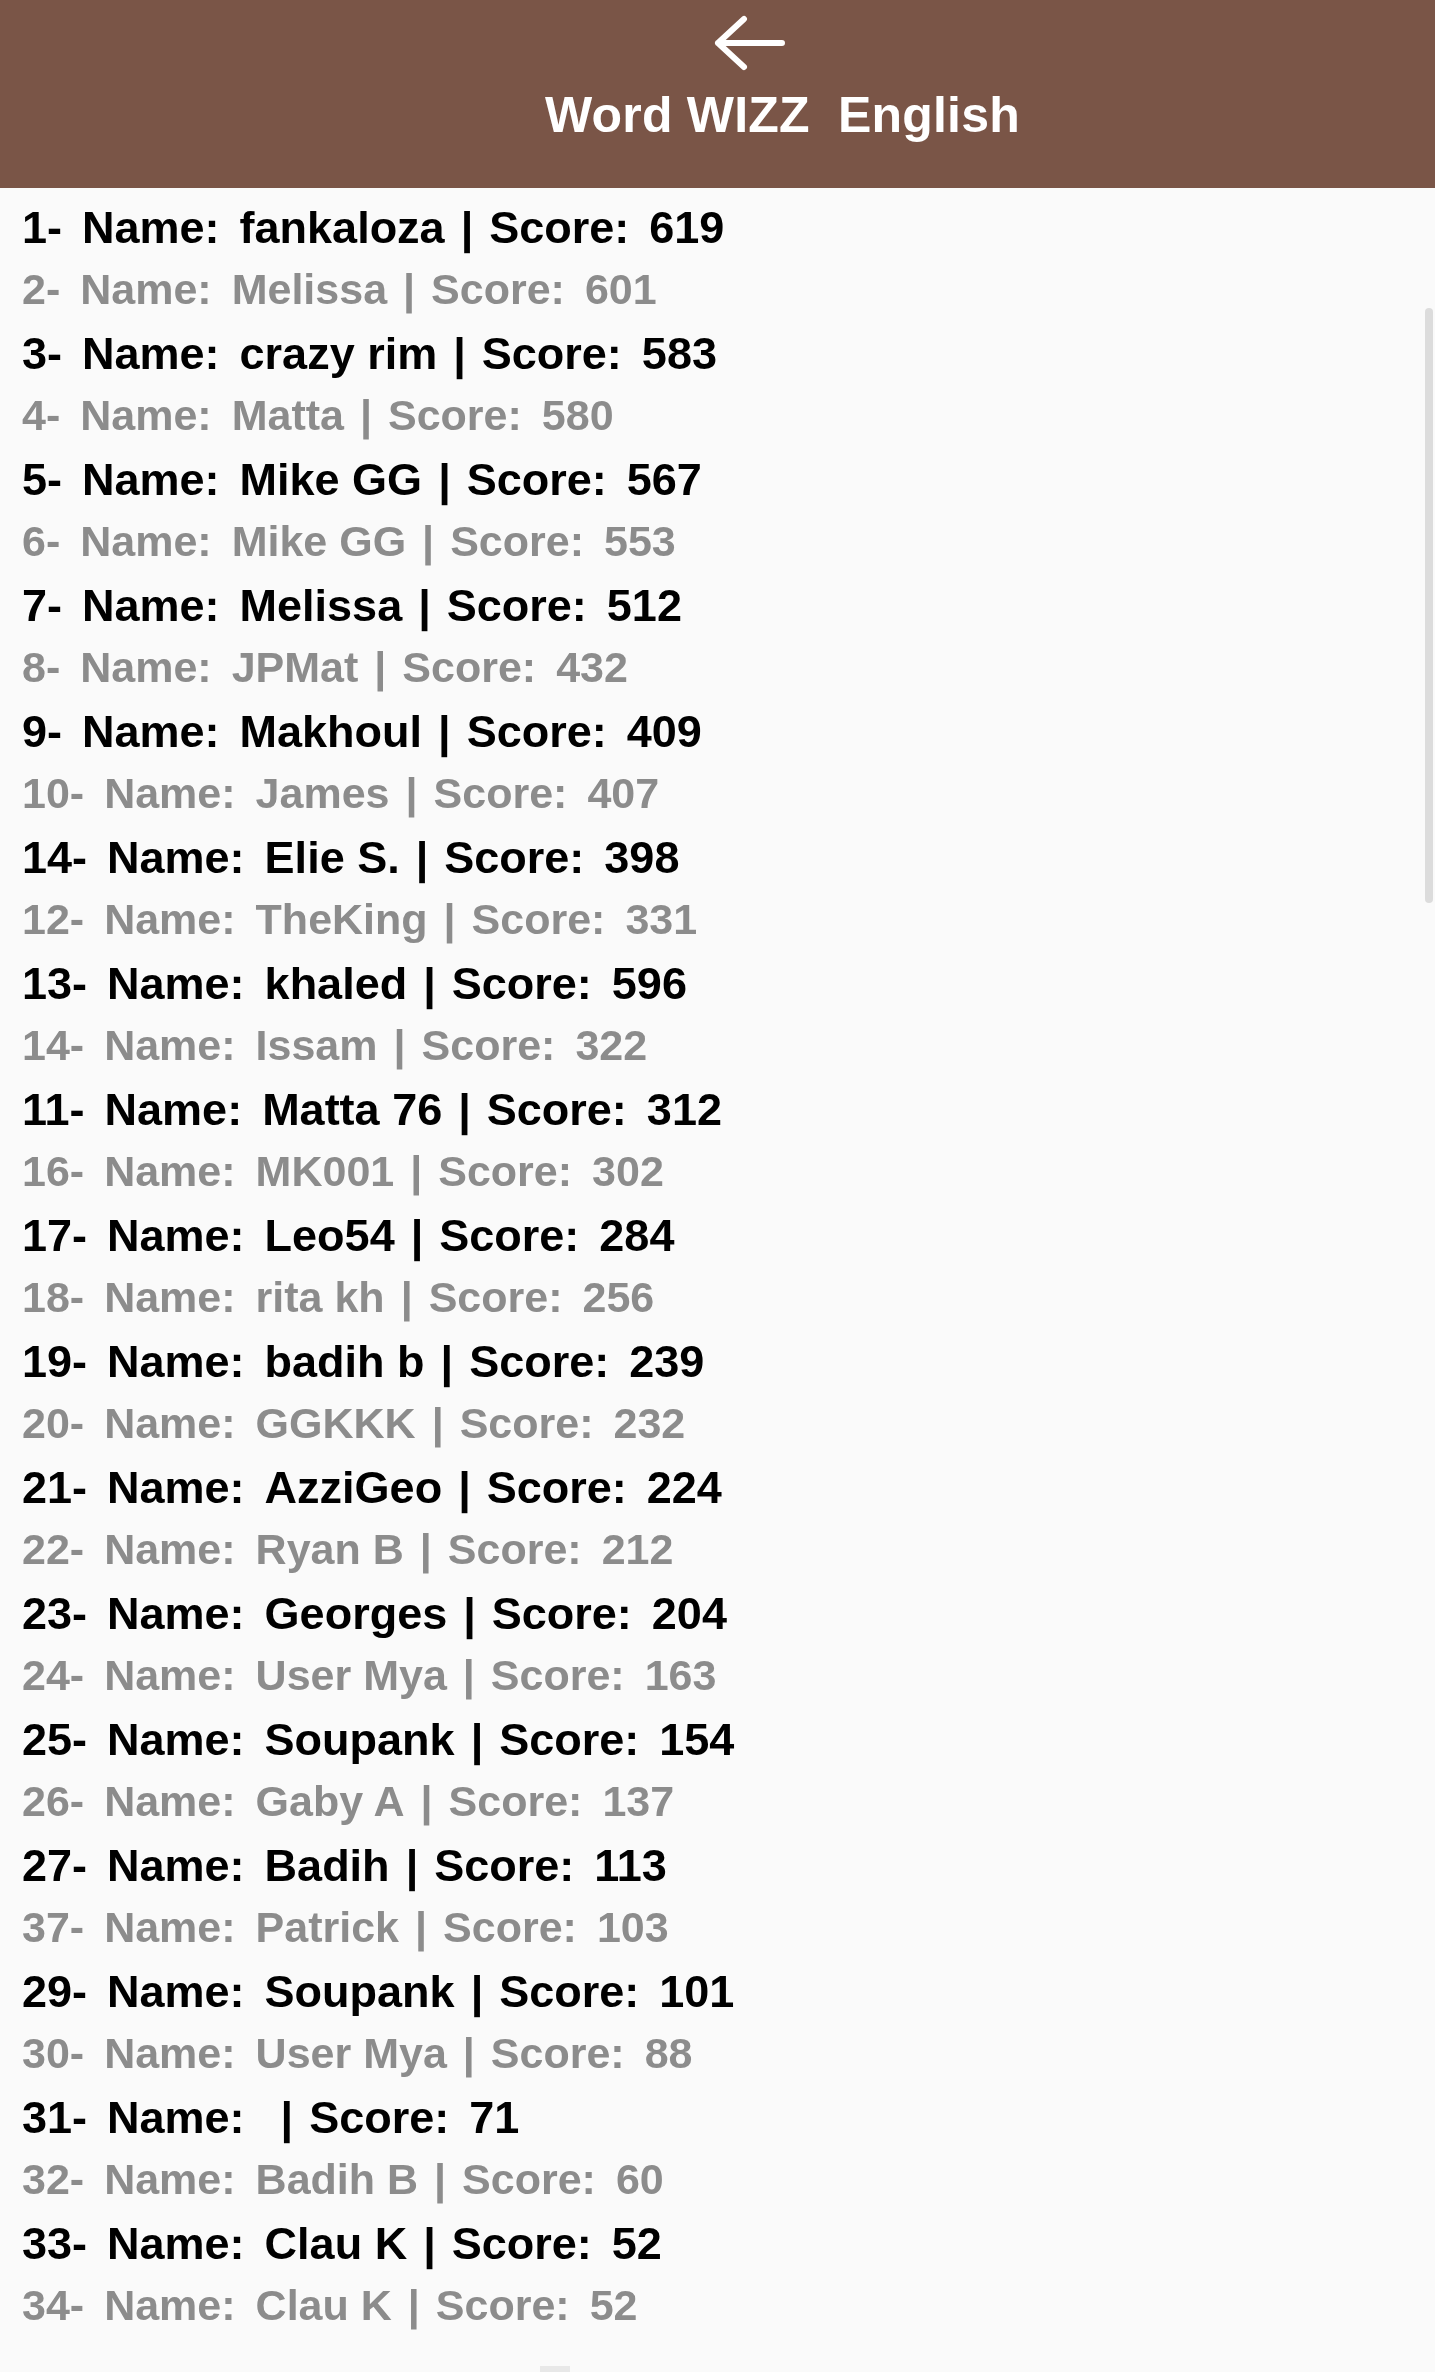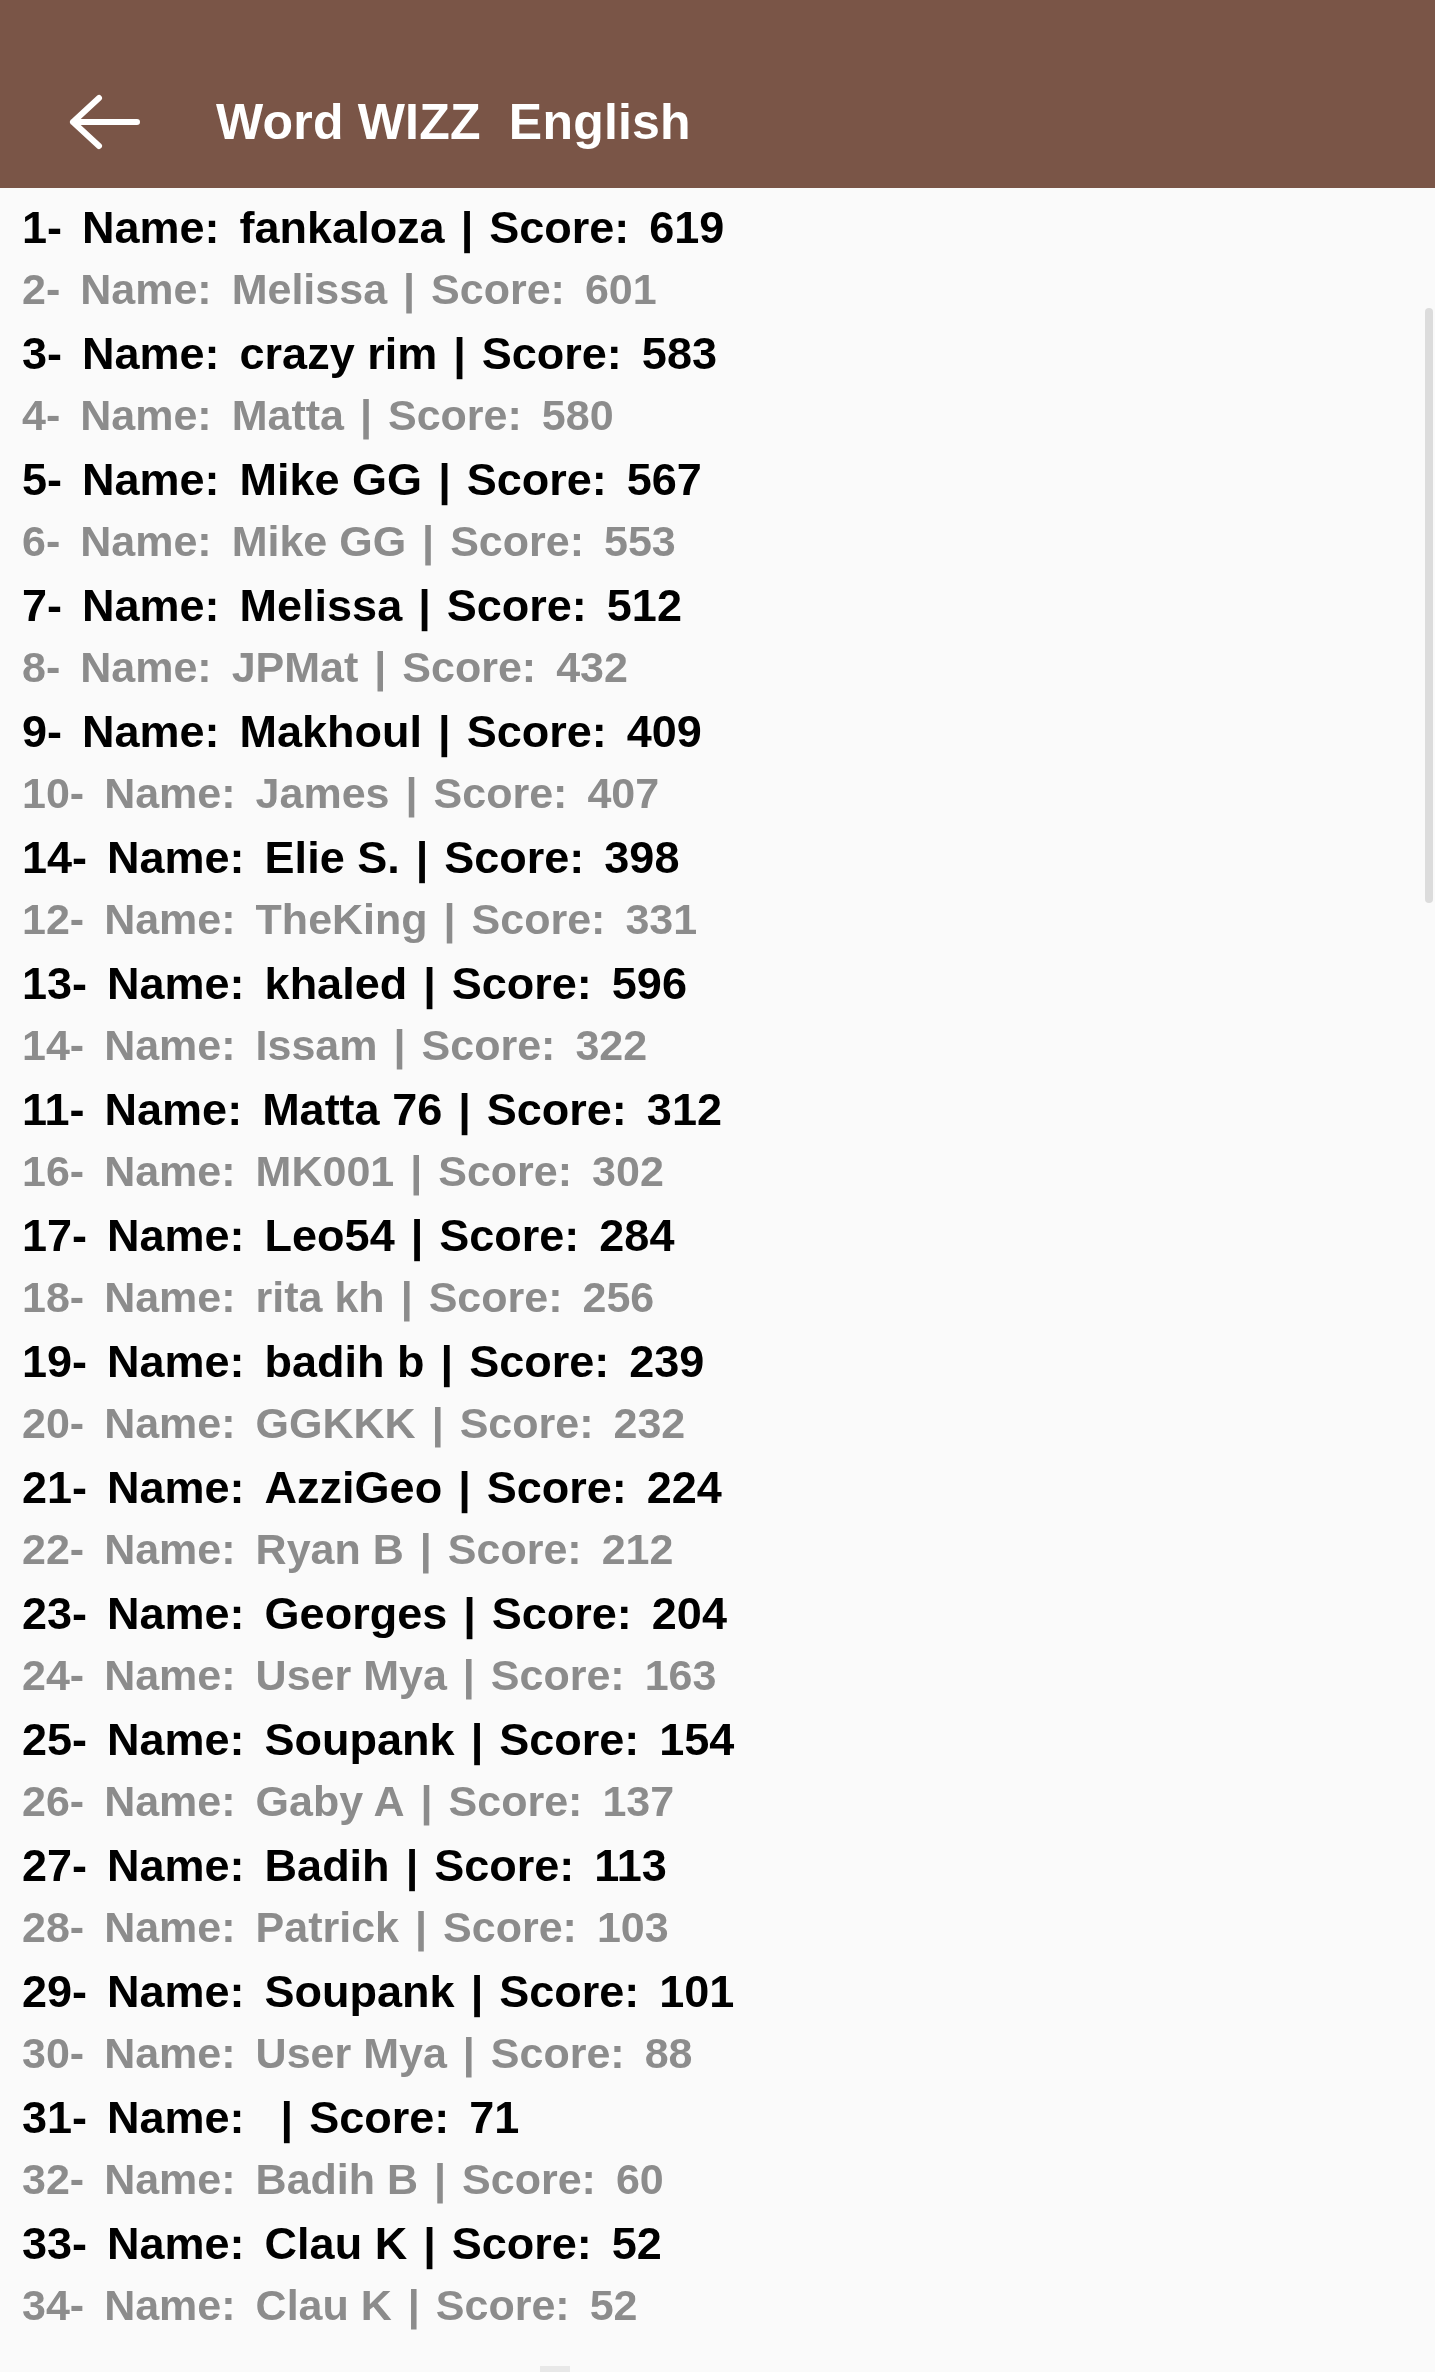--- a/index.html
+++ b/index.html
@@ -16,20 +16,21 @@
   }
 
   
   .appbar {
     height: 244px;
     background: #7a5547;
     display: flex;
     align-items: center;
     padding-left: 60px;
     box-sizing: border-box;
+    flex-direction: column;
   }
   .back-btn {
     width: 86px;
     height: 86px;
     display: flex;
     align-items: center;
     justify-content: center;
     flex: 0 0 auto;
     cursor: pointer;
   }
@@ -142,21 +143,21 @@
       <div class="row even"><span class="cell rank">18-</span><span class="gap-md"></span><span class="cell">Name:</span><span class="gap-md"></span><span class="cell">rita kh</span><span class="gap-sm"></span><span class="cell">|</span><span class="gap-sm"></span><span class="cell">Score:</span><span class="gap-md"></span><span class="cell">256</span></div>
       <div class="row odd"><span class="cell rank">19-</span><span class="gap-md"></span><span class="cell">Name:</span><span class="gap-md"></span><span class="cell">badih b</span><span class="gap-sm"></span><span class="cell">|</span><span class="gap-sm"></span><span class="cell">Score:</span><span class="gap-md"></span><span class="cell">239</span></div>
       <div class="row even"><span class="cell rank">20-</span><span class="gap-md"></span><span class="cell">Name:</span><span class="gap-md"></span><span class="cell">GGKKK</span><span class="gap-sm"></span><span class="cell">|</span><span class="gap-sm"></span><span class="cell">Score:</span><span class="gap-md"></span><span class="cell">232</span></div>
       <div class="row odd"><span class="cell rank">21-</span><span class="gap-md"></span><span class="cell">Name:</span><span class="gap-md"></span><span class="cell">AzziGeo</span><span class="gap-sm"></span><span class="cell">|</span><span class="gap-sm"></span><span class="cell">Score:</span><span class="gap-md"></span><span class="cell">224</span></div>
       <div class="row even"><span class="cell rank">22-</span><span class="gap-md"></span><span class="cell">Name:</span><span class="gap-md"></span><span class="cell">Ryan B</span><span class="gap-sm"></span><span class="cell">|</span><span class="gap-sm"></span><span class="cell">Score:</span><span class="gap-md"></span><span class="cell">212</span></div>
       <div class="row odd"><span class="cell rank">23-</span><span class="gap-md"></span><span class="cell">Name:</span><span class="gap-md"></span><span class="cell">Georges</span><span class="gap-sm"></span><span class="cell">|</span><span class="gap-sm"></span><span class="cell">Score:</span><span class="gap-md"></span><span class="cell">204</span></div>
       <div class="row even"><span class="cell rank">24-</span><span class="gap-md"></span><span class="cell">Name:</span><span class="gap-md"></span><span class="cell">User Mya</span><span class="gap-sm"></span><span class="cell">|</span><span class="gap-sm"></span><span class="cell">Score:</span><span class="gap-md"></span><span class="cell">163</span></div>
       <div class="row odd"><span class="cell rank">25-</span><span class="gap-md"></span><span class="cell">Name:</span><span class="gap-md"></span><span class="cell">Soupank</span><span class="gap-sm"></span><span class="cell">|</span><span class="gap-sm"></span><span class="cell">Score:</span><span class="gap-md"></span><span class="cell">154</span></div>
       <div class="row even"><span class="cell rank">26-</span><span class="gap-md"></span><span class="cell">Name:</span><span class="gap-md"></span><span class="cell">Gaby A</span><span class="gap-sm"></span><span class="cell">|</span><span class="gap-sm"></span><span class="cell">Score:</span><span class="gap-md"></span><span class="cell">137</span></div>
       <div class="row odd"><span class="cell rank">27-</span><span class="gap-md"></span><span class="cell">Name:</span><span class="gap-md"></span><span class="cell">Badih</span><span class="gap-sm"></span><span class="cell">|</span><span class="gap-sm"></span><span class="cell">Score:</span><span class="gap-md"></span><span class="cell">113</span></div>
-      <div class="row even"><span class="cell rank">28-</span><span class="gap-md"></span><span class="cell">Name:</span><span class="gap-md"></span><span class="cell">Patrick</span><span class="gap-sm"></span><span class="cell">|</span><span class="gap-sm"></span><span class="cell">Score:</span><span class="gap-md"></span><span class="cell">103</span></div>
+      <div class="row even"><span class="cell rank">37-</span><span class="gap-md"></span><span class="cell">Name:</span><span class="gap-md"></span><span class="cell">Patrick</span><span class="gap-sm"></span><span class="cell">|</span><span class="gap-sm"></span><span class="cell">Score:</span><span class="gap-md"></span><span class="cell">103</span></div>
       <div class="row odd"><span class="cell rank">29-</span><span class="gap-md"></span><span class="cell">Name:</span><span class="gap-md"></span><span class="cell">Soupank</span><span class="gap-sm"></span><span class="cell">|</span><span class="gap-sm"></span><span class="cell">Score:</span><span class="gap-md"></span><span class="cell">101</span></div>
       <div class="row even"><span class="cell rank">30-</span><span class="gap-md"></span><span class="cell">Name:</span><span class="gap-md"></span><span class="cell">User Mya</span><span class="gap-sm"></span><span class="cell">|</span><span class="gap-sm"></span><span class="cell">Score:</span><span class="gap-md"></span><span class="cell">88</span></div>
       <div class="row odd"><span class="cell rank">31-</span><span class="gap-md"></span><span class="cell">Name:</span><span class="gap-md"></span><span class="gap-sm"></span><span class="cell">|</span><span class="gap-sm"></span><span class="cell">Score:</span><span class="gap-md"></span><span class="cell">71</span></div>
       <div class="row even"><span class="cell rank">32-</span><span class="gap-md"></span><span class="cell">Name:</span><span class="gap-md"></span><span class="cell">Badih B</span><span class="gap-sm"></span><span class="cell">|</span><span class="gap-sm"></span><span class="cell">Score:</span><span class="gap-md"></span><span class="cell">60</span></div>
       <div class="row odd"><span class="cell rank">33-</span><span class="gap-md"></span><span class="cell">Name:</span><span class="gap-md"></span><span class="cell">Clau K</span><span class="gap-sm"></span><span class="cell">|</span><span class="gap-sm"></span><span class="cell">Score:</span><span class="gap-md"></span><span class="cell">52</span></div>
       <div class="row even"><span class="cell rank">34-</span><span class="gap-md"></span><span class="cell">Name:</span><span class="gap-md"></span><span class="cell">Clau K</span><span class="gap-sm"></span><span class="cell">|</span><span class="gap-sm"></span><span class="cell">Score:</span><span class="gap-md"></span><span class="cell">52</span></div>
     </div>
   <div class="scroll-hint"></div>
 </div>
 

